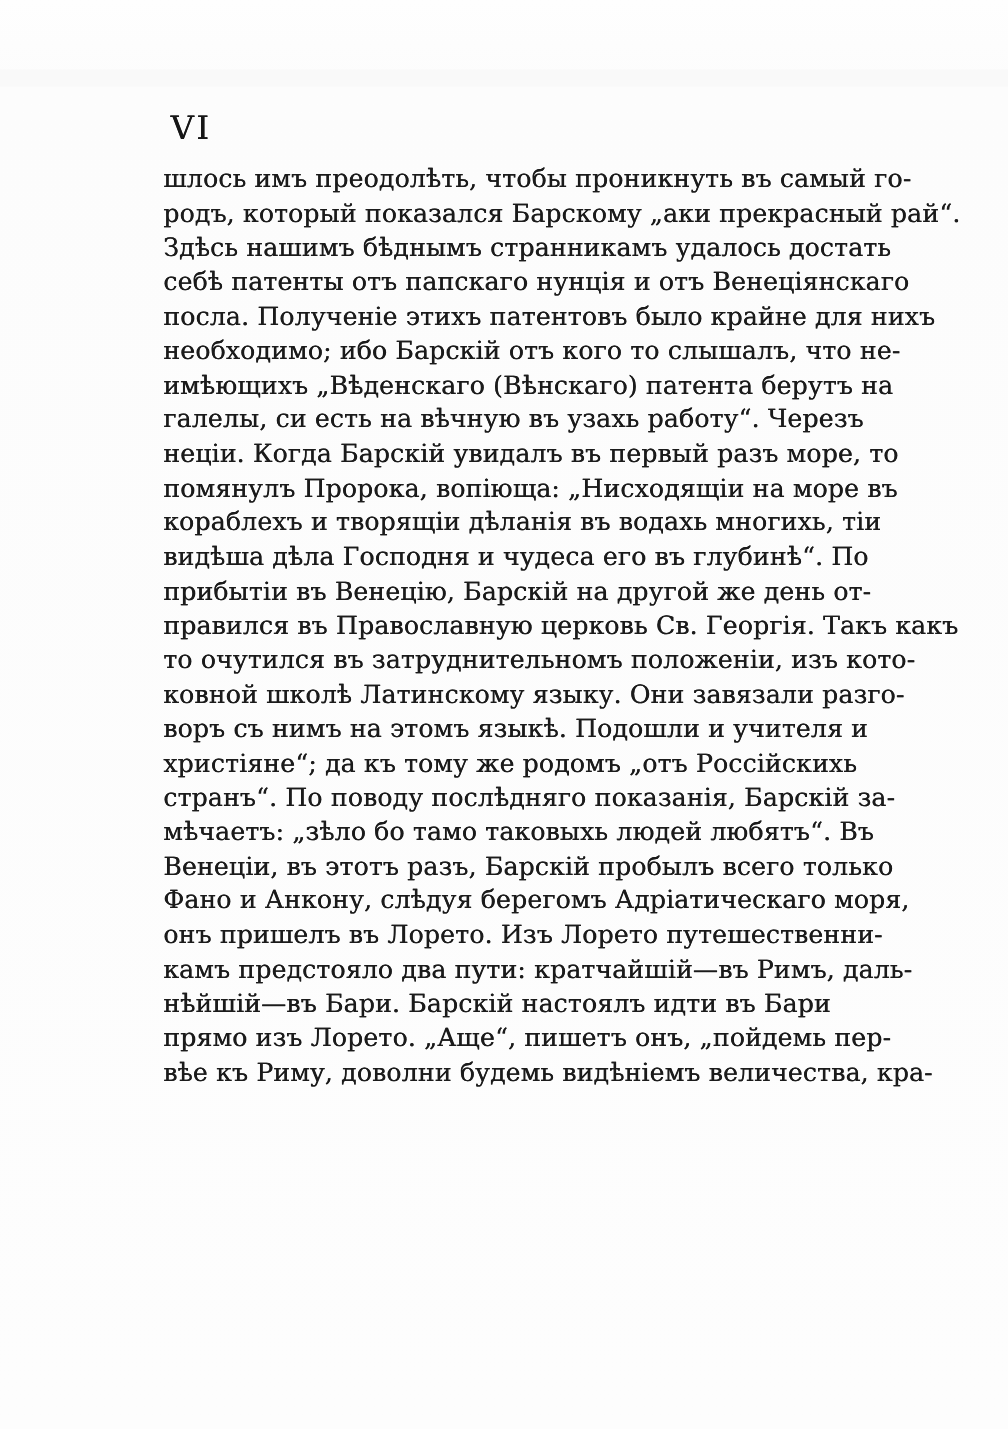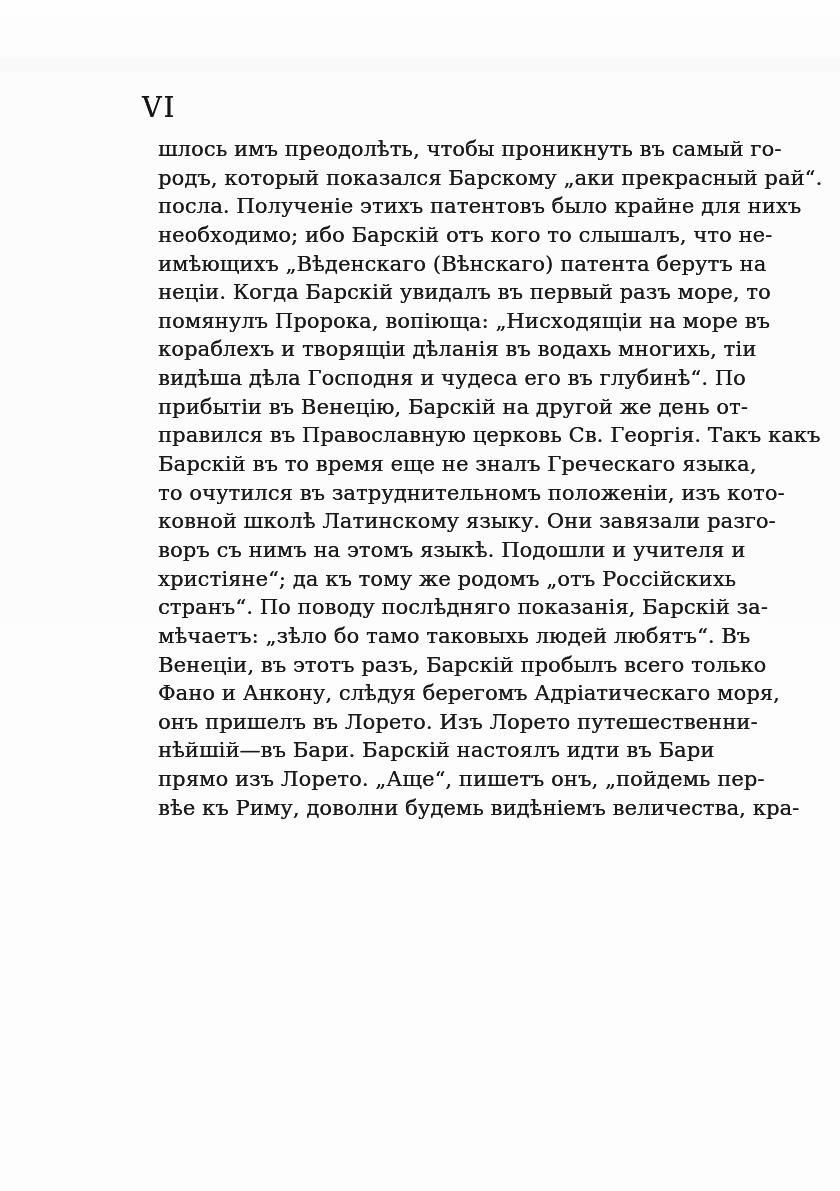--- a/index.html
+++ b/index.html
@@ -29,21 +29,21 @@
     left: 142px;
     top: 92px;
     font-size: 27px;
     letter-spacing: 2px;
     font-weight: normal;
     color: #161616;
     text-shadow: 0.3px 0 0 currentColor;
   }
   .body-block {
     position: absolute;
-    left: 158px;
+    left: 136px;
     top: 135px;
     width: 598px;
   }
   .line {
     font-size: 21px;
     line-height: 28.65px;
     height: 28.65px;
     white-space: nowrap;
     text-align: justify;
     text-align-last: justify;
@@ -60,36 +60,39 @@
 </style>
 </head>
 <body>
 
 <div class="scan-canvas">
   <div class="scan-band"></div>
   <div class="folio">VI</div>
   <div class="body-block">
       <div class="line">шлось имъ преодолѣть, чтобы проникнуть въ самый го-</div>
       <div class="line">родъ, который показался Барскому „аки прекрасный рай“.</div>
+      <div class="line">Здѣсь нашимъ бѣднымъ странникамъ удалось достать</div>
+      <div class="line">себѣ патенты отъ папскаго нунція и отъ Венеціянскаго</div>
       <div class="line">посла. Полученіе этихъ патентовъ было крайне для нихъ</div>
       <div class="line">необходимо; ибо Барскій отъ кого то слышалъ, что не-</div>
       <div class="line">имѣющихъ „Вѣденскаго (Вѣнскаго) патента берутъ на</div>
+      <div class="line">галелы, си есть на вѣчную въ узахь работу“. Черезъ</div>
       <div class="line">неціи. Когда Барскій увидалъ въ первый разъ море, то</div>
       <div class="line">помянулъ Пророка, вопіюща: „Нисходящіи на море въ</div>
       <div class="line">кораблехъ и творящіи дѣланія въ водахь многихь, тіи</div>
       <div class="line">видѣша дѣла Господня и чудеса его въ глубинѣ“. По</div>
       <div class="line">прибытіи въ Венецію, Барскій на другой же день от-</div>
       <div class="line">правился въ Православную церковь Св. Георгія. Такъ какъ</div>
-      <div class="line">Барскій въ то время еще не зналъ Греческаго языка,</div>
       <div class="line">то очутился въ затруднительномъ положеніи, изъ кото-</div>
       <div class="line">ковной школѣ Латинскому языку. Они завязали разго-</div>
       <div class="line">воръ съ нимъ на этомъ языкѣ. Подошли и учителя и</div>
       <div class="line">христіяне“; да къ тому же родомъ „отъ Россійскихь</div>
       <div class="line">странъ“. По поводу послѣдняго показанія, Барскій за-</div>
       <div class="line">мѣчаетъ: „зѣло бо тамо таковыхь людей любятъ“. Въ</div>
       <div class="line">Венеціи, въ этотъ разъ, Барскій пробылъ всего только</div>
       <div class="line">Фано и Анкону, слѣдуя берегомъ Адріатическаго моря,</div>
       <div class="line">онъ пришелъ въ Лорето. Изъ Лорето путешественни-</div>
+      <div class="line">камъ предстояло два пути: кратчайшій—въ Римъ, даль-</div>
       <div class="line">нѣйшій—въ Бари. Барскій настоялъ идти въ Бари</div>
       <div class="line">прямо изъ Лорето. „Аще“, пишетъ онъ, „пойдемь пер-</div>
       <div class="line">вѣе къ Риму, доволни будемь видѣніемъ величества, кра-</div>
     </div>
 </div>
 
 </body></html>

